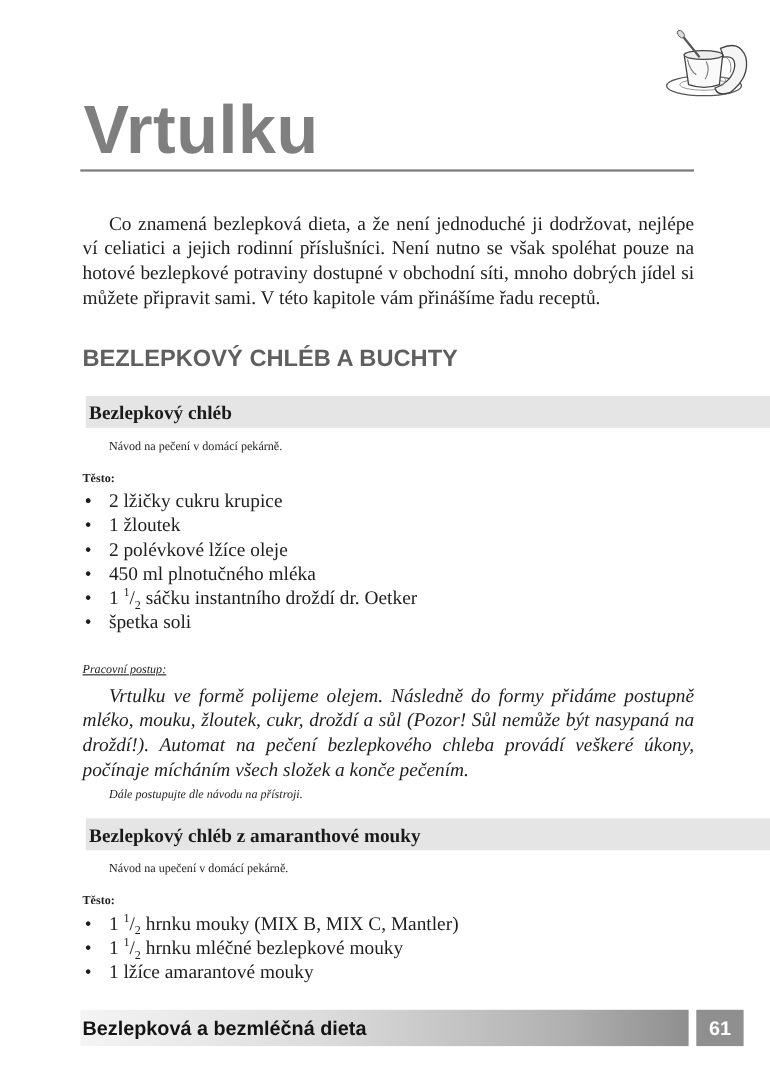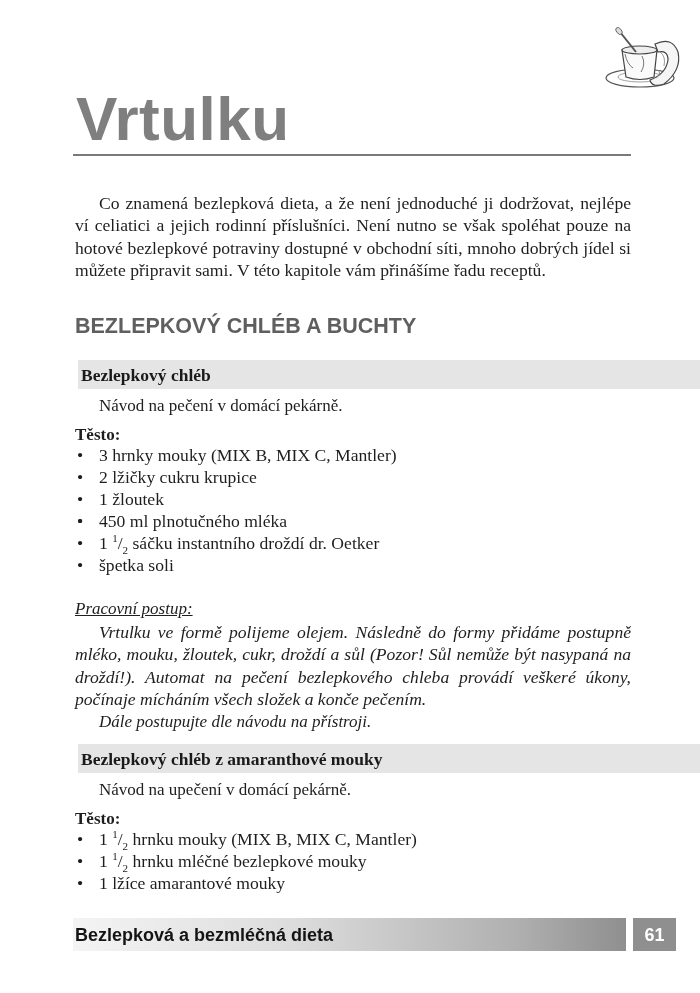--- a/index.html
+++ b/index.html
@@ -13,21 +13,21 @@
     .intro { position: absolute; left: 75px; top: 192px; width: 556px; margin: 0;
              font-family: "Liberation Serif", serif; font-size: 17.6px; line-height: 22.4px;
              text-align: justify; text-indent: 24px; color: #1e1e1e; }
     .section-heading { position: absolute; left: 75px; top: 312px; margin: 0;
                        font-family: "Liberation Sans", sans-serif; font-weight: bold;
                        font-size: 21.5px; line-height: 28px; color: #5f5f5f; }
     .recipe-bar { position: absolute; left: 78px; width: 670px; height: 29px; background: #e5e5e5; }
     .recipe-bar span { position: absolute; left: 3px; top: 4px; font-family: "Liberation Serif", serif;
                        font-weight: bold; font-size: 17.5px; line-height: 22px; color: #1a1a1a; }
     .line { position: absolute; left: 75px; font-family: "Liberation Serif", serif;
-            font-size: 17px; line-height: 22px; color: #1e1e1e; white-space: nowrap; }
+            font-size: 11px; line-height: 22px; color: #1e1e1e; white-space: nowrap; }
     .indent { left: 99px; }
     .bold { font-weight: bold; }
     .ingredients { position: absolute; left: 75px; margin: 0; padding: 0; list-style: none;
                    font-family: "Liberation Serif", serif; font-size: 17.6px; line-height: 22px; color: #1e1e1e; }
     .ingredients li { position: relative; padding-left: 24px; white-space: nowrap; }
     .ingredients li .bullet { position: absolute; left: 2px; top: 0; }
     sup, sub { font-size: 11px; line-height: 0; }
     .italic-block { position: absolute; left: 75px; width: 556px; margin: 0;
                     font-family: "Liberation Serif", serif; font-style: italic;
                     font-size: 17.6px; line-height: 22.4px; text-align: justify; color: #1e1e1e; }
@@ -64,24 +64,24 @@
 <p class="intro">Co znamená bezlepková dieta, a že není jednoduché ji dodržovat, nejlépe ví celiatici a jejich rodinní příslušníci. Není nutno se však spoléhat pouze na hotové bezlepkové potraviny dostupné v obchodní síti, mnoho dobrých jídel si můžete připravit sami. V této kapitole vám přinášíme řadu receptů.</p>
 
 <h2 class="section-heading">BEZLEPKOVÝ CHLÉB A BUCHTY</h2>
 
 <div class="recipe-bar" style="top:360px;">
   <span>Bezlepkový chléb</span>
 </div>
 <div class="line indent" style="top:395px;">Návod na pečení v domácí pekárně.</div>
 <div class="line bold" style="top:424px;">Těsto:</div>
 <ul class="ingredients" style="top:444px;">
-  <li><span class="bullet">•</span><span>3 hrnky mouky (MIX B, MIX C, Mantler)</span></li>
+  <li><span class="bullet">•</span></li>
   <li><span class="bullet">•</span><span>2 lžičky cukru krupice</span></li>
   <li><span class="bullet">•</span><span>1 žloutek</span></li>
-  <li><span class="bullet">•</span></li>
+  <li><span class="bullet">•</span><span>2 polévkové lžíce oleje</span></li>
   <li><span class="bullet">•</span><span>450 ml plnotučného mléka</span></li>
   <li><span class="bullet">•</span><span>1</span> <sup>1</sup>/<sub>2</sub> <span>sáčku instantního droždí dr. Oetker</span></li>
   <li><span class="bullet">•</span><span>špetka soli</span></li>
 </ul>
 <div class="line" style="top:598px; font-style:italic;text-decoration:underline;">Pracovní postup:</div>
 <p class="italic-block indented" style="top:621px;">Vrtulku ve formě polijeme olejem. Následně do formy přidáme postupně mléko, mouku, žloutek, cukr, droždí a sůl (Pozor! Sůl nemůže být nasypaná na droždí!). Automat na pečení bezlepkového chleba provádí veškeré úkony, počínaje mícháním všech složek a konče pečením.</p>
 <div class="line indent" style="top:711px; font-style:italic;">Dále postupujte dle návodu na přístroji.</div>
 
 <div class="recipe-bar" style="top:744px;">
   <span>Bezlepkový chléb z amaranthové mouky</span>

